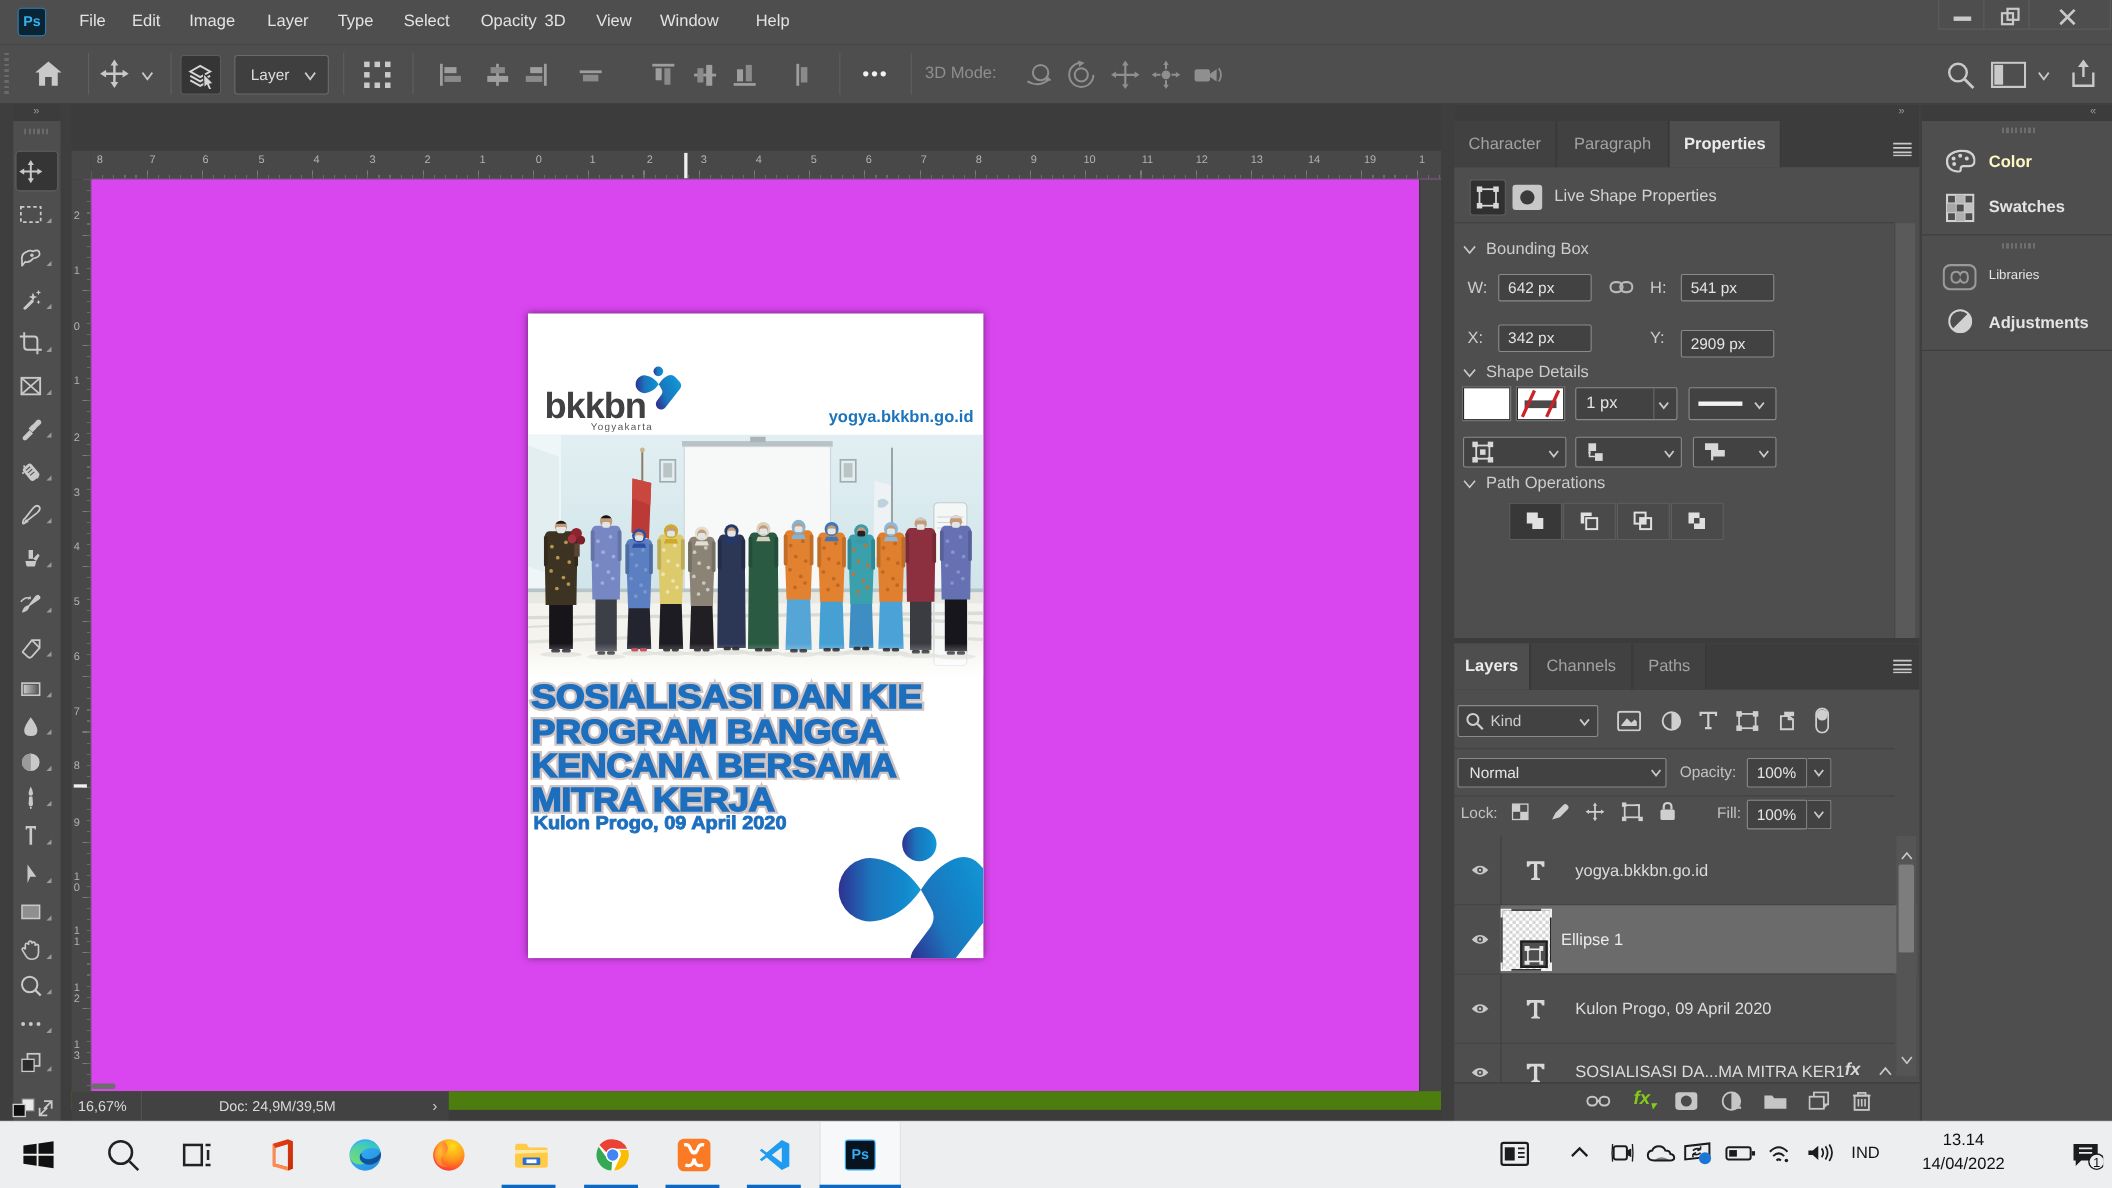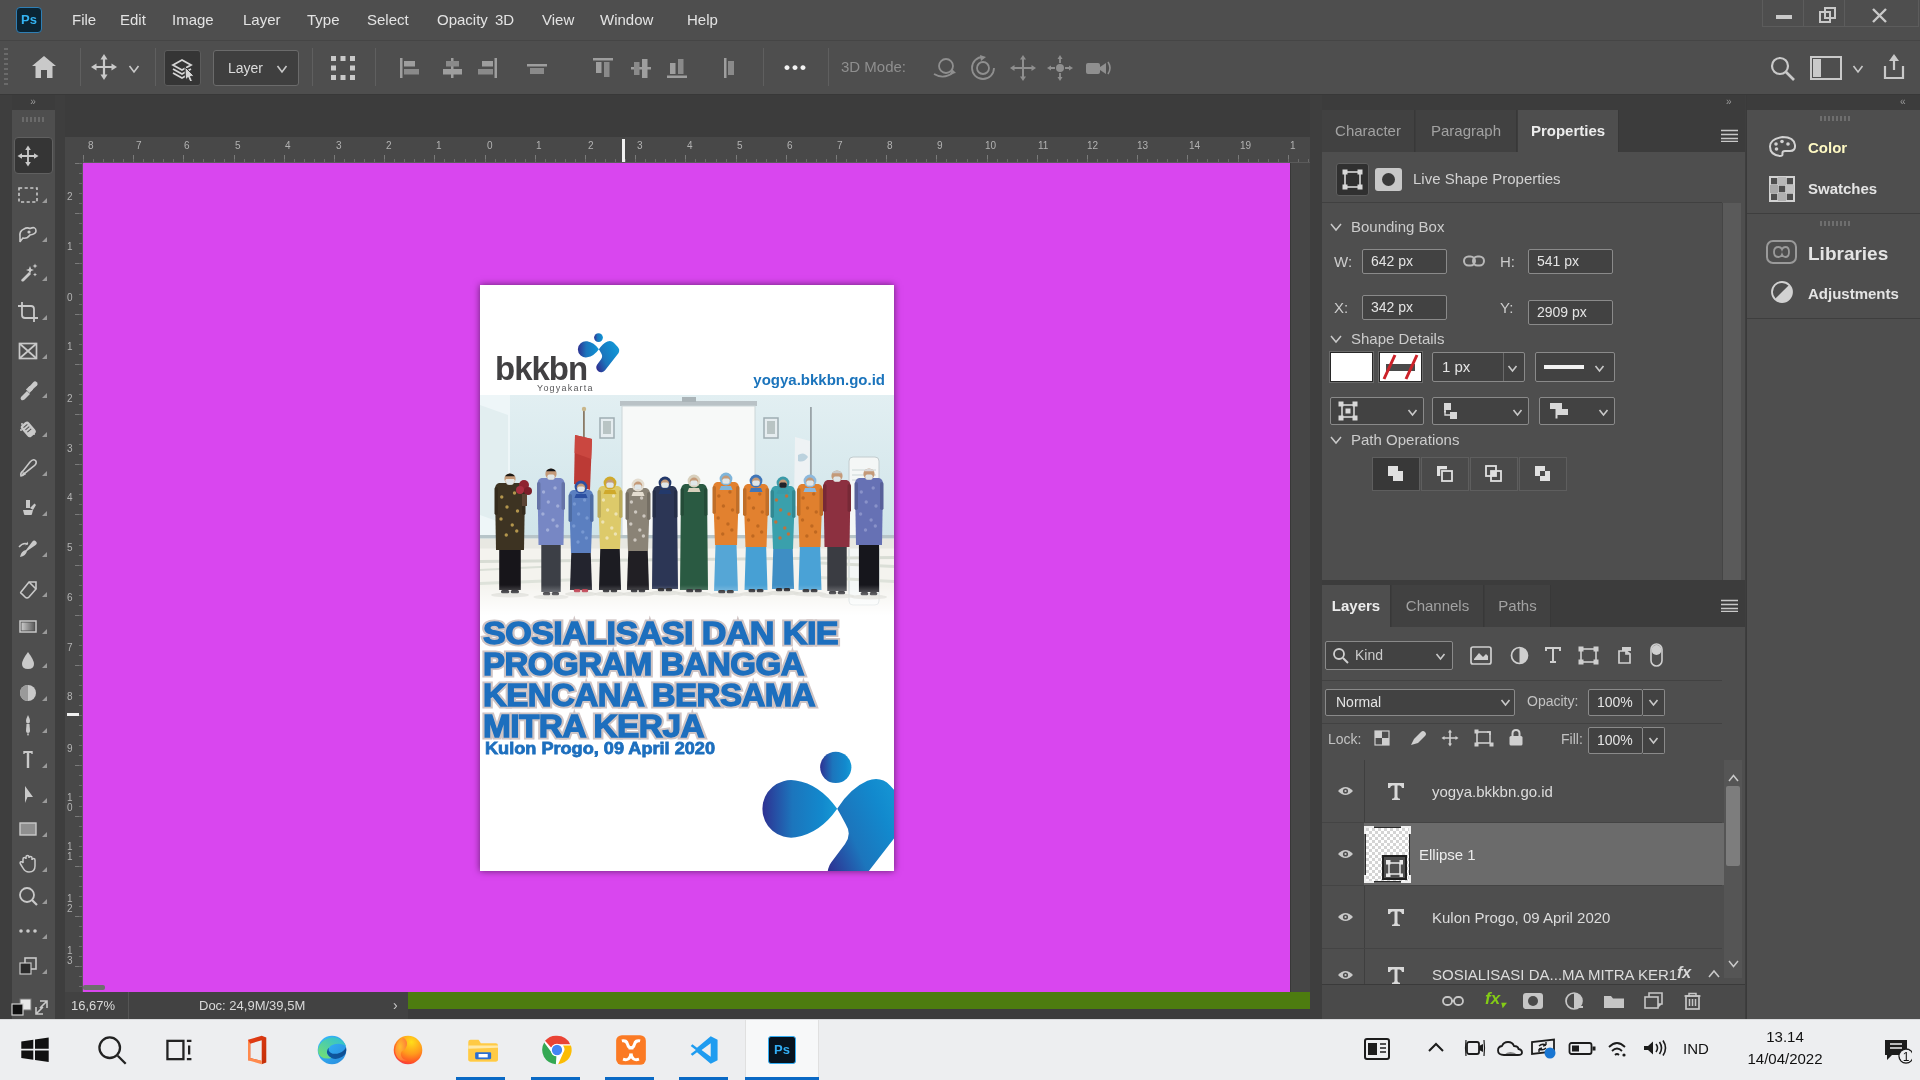--- a/index.html
+++ b/index.html
@@ -1100,21 +1100,21 @@
       <rect x="17" y="9" width="8" height="8" fill="#c2c2c2"></rect>
       <rect x="9" y="17" width="8" height="8" fill="#b0b0b0"></rect>
     </svg>
     <div class="abs" style="left:61px;top:85px;color:#e4e4e4;font-size:15px;font-weight:bold;">Swatches</div>
     <div class="abs" style="left:0;top:118px;width:174px;height:1px;background:#3e3e3e;"></div>
     <div class="abs" style="left:73px;top:126px;width:30px;height:5px;background:repeating-linear-gradient(90deg,#6e6e6e 0 2px,transparent 2px 4px);"></div>
     <svg class="abs" style="left:19px;top:145px;" width="31" height="24" viewBox="0 0 31 24">
       <rect x="1" y="1" width="29" height="22" rx="6" fill="none" stroke="#9a9a9a" stroke-width="2"></rect>
       <path d="M8 12 Q8 7 12.5 7 Q15 7 16 9.5 Q17 7 19.5 7 Q23 7 23 12 Q23 17 19.5 17 Q17 17 16 14.5 Q15 17 12.5 17 Q8 17 8 12 Z" fill="none" stroke="#9a9a9a" stroke-width="1.8"></path>
     </svg>
-    <div class="abs" style="left:61px;top:148px;color:#e4e4e4;font-size:19px;font-weight:bold;">Libraries</div>
+    <div class="abs" style="left:61px;top:148px;color:#e4e4e4;font-size:12px;font-weight:normal;">Libraries</div>
     <svg class="abs" style="left:24px;top:186px;" width="22" height="22" viewBox="0 0 22 22">
       <circle cx="11" cy="11" r="10" fill="none" stroke="#d2d2d2" stroke-width="1.8"></circle>
       <path d="M11 1 A10 10 0 0 0 11 21 Z" fill="#d2d2d2" transform="rotate(225 11 11)"></path>
     </svg>
     <div class="abs" style="left:61px;top:190px;color:#e4e4e4;font-size:15px;font-weight:bold;">Adjustments</div>
     <div class="abs" style="left:0;top:223px;width:174px;height:1px;background:#3e3e3e;"></div>
   </div>
 <div id="taskbar" class="abs"></div>
 <svg class="abs" style="left:19px;top:1034px;" width="32" height="32" viewBox="0 0 28 28">
     <g fill="#111">

